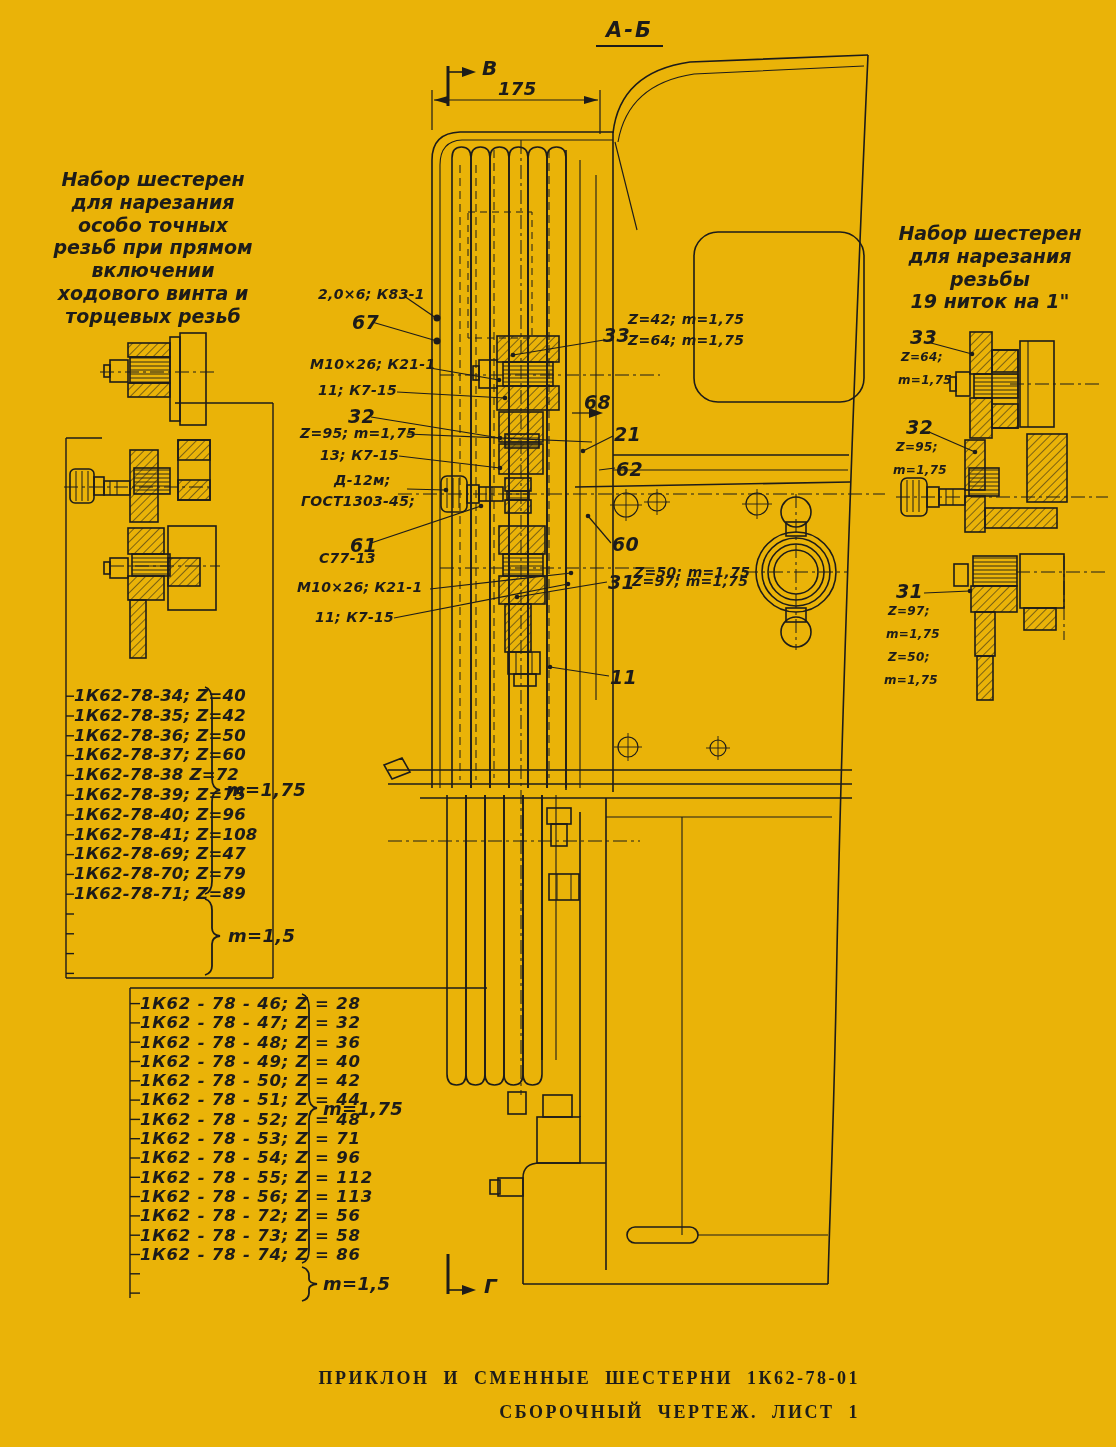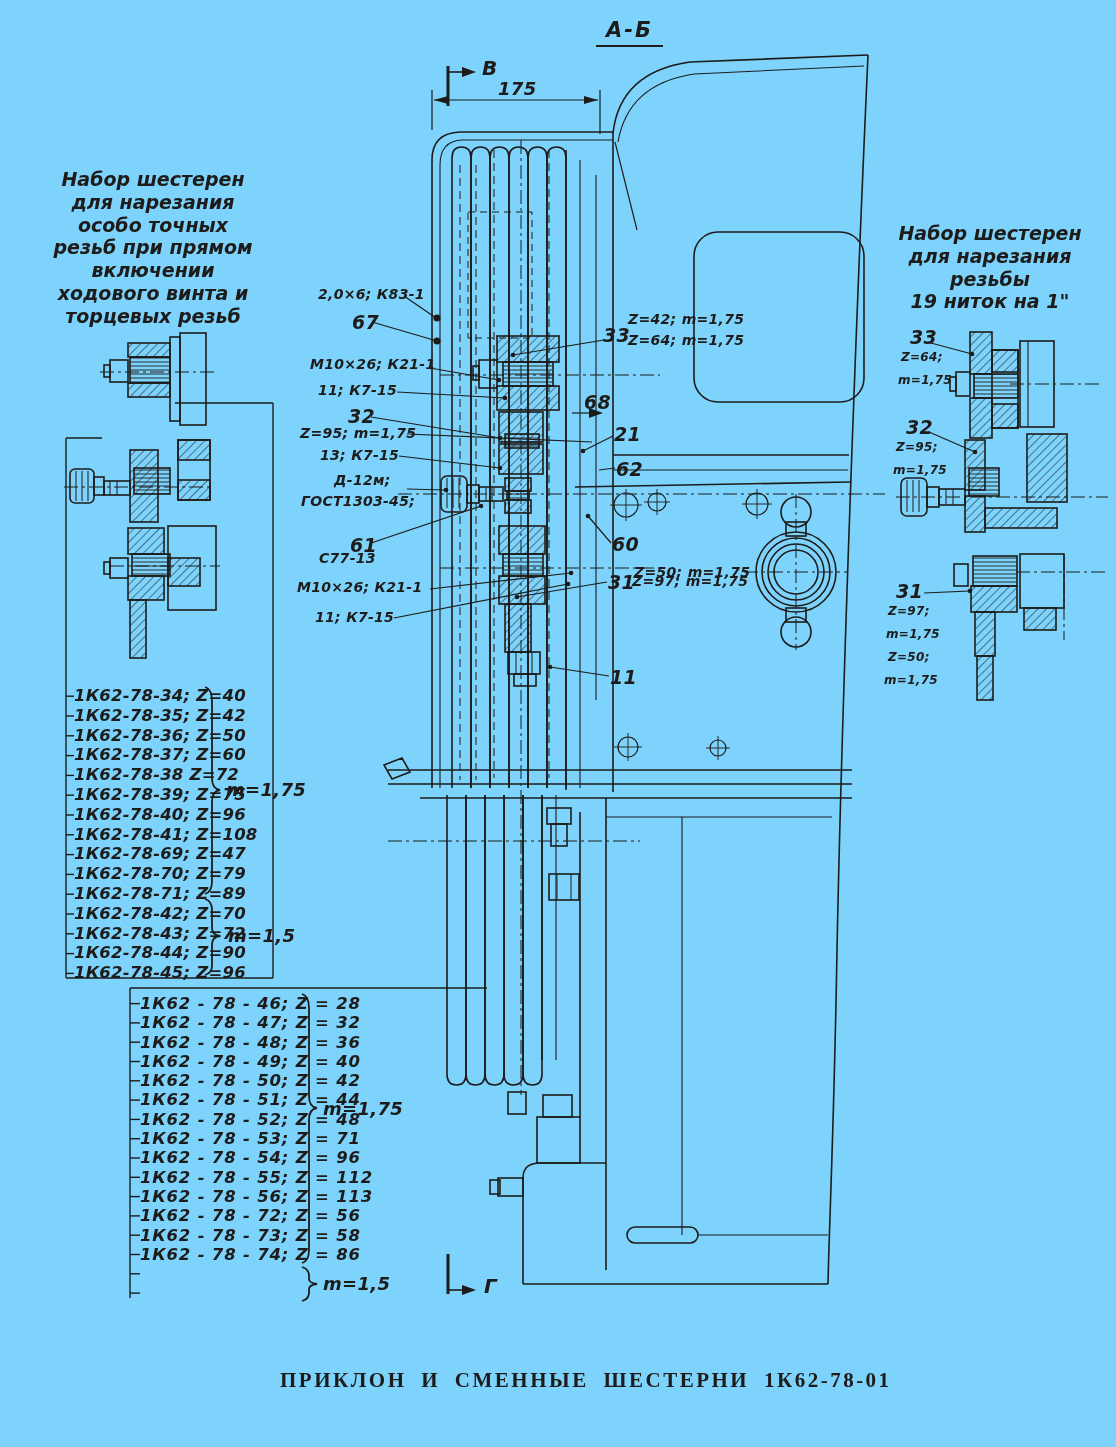--- a/index.html
+++ b/index.html
@@ -1,34 +1,34 @@
 <!DOCTYPE html>
 <html><head>
 <meta charset="utf-8">
 <style>
   html,body{margin:0;padding:0;background:#dddbd4;}
-  .page{position:relative;width:1116px;height:1447px;background:#7dd3fc;
+  .page{position:relative;width:1116px;height:1447px;background:#eab308;
         font-family:"DejaVu Sans",sans-serif;color:#1d1c1a;overflow:hidden;}
   .art{position:absolute;left:0;top:0;}
   .lbl{position:absolute;font-style:italic;font-weight:bold;font-size:14px;
        white-space:nowrap;letter-spacing:.3px;line-height:1;}
   .num{font-size:19px;}
   .sec{position:absolute;font-style:italic;font-weight:bold;font-size:21px;
        border-bottom:2.5px solid #1d1c1a;padding:0 10px 3px;letter-spacing:2px;}
   .viewlbl{font-size:20px;}
   .note{position:absolute;text-align:center;font-style:italic;font-weight:bold;
         font-size:19px;line-height:1.2;white-space:nowrap;}
   .tbl{position:absolute;}
   .trow{font-style:italic;font-weight:bold;font-size:16.5px;line-height:19.8px;
         white-space:nowrap;letter-spacing:.2px;}
   .tbl2 .trow{line-height:19.3px;letter-spacing:.8px;}
   .mlbl{font-size:18px;}
   .gdet{font-size:12px;}
   .title{position:absolute;font-family:"Liberation Serif",serif;font-weight:bold;
-         font-size:21px;letter-spacing:2.5px;word-spacing:7px;text-align:center;white-space:nowrap;}
+         font-size:18px;letter-spacing:2.5px;word-spacing:7px;text-align:right;white-space:nowrap;}
 </style>
 </head>
 <body>
 
 <div class="page">
 
 <svg class="art" width="1116" height="1447" viewBox="0 0 1116 1447">
   <defs>
     <pattern id="ht" width="6" height="6" patternUnits="userSpaceOnUse" patternTransform="rotate(45)">
       <line x1="0" y1="0" x2="0" y2="6" stroke="#1d1c1a" stroke-width="1.1"></line>
@@ -430,27 +430,20 @@
         <div class="trow">1К62-78-36; Z=50</div>
         <div class="trow">1К62-78-37; Z=60</div>
         <div class="trow">1К62-78-38  Z=72</div>
         <div class="trow">1К62-78-39; Z=75</div>
         <div class="trow">1К62-78-40; Z=96</div>
         <div class="trow">1К62-78-41; Z=108</div>
         <div class="trow">1К62-78-69; Z=47</div>
         <div class="trow">1К62-78-70; Z=79</div>
         <div class="trow">1К62-78-71; Z=89</div>
       </div>
-  <div>
-
-  <div class="trow">1К62-78-42; Z=70</div>
-        <div class="trow">1К62-78-43; Z=72</div>
-        <div class="trow">1К62-78-44; Z=90</div>
-        <div class="trow">1К62-78-45; Z=96</div>
-      </div>
 </div>
 <div class="lbl mlbl" style="left:226px;top:781px;">m=1,75</div>
 <div class="lbl mlbl" style="left:228px;top:927px;">m=1,5</div>
 
 <div class="tbl tbl2" style="left:140px;top:994px;">
   <div>
 
   <div class="trow">1К62 - 78 - 46; Z = 28</div>
         <div class="trow">1К62 - 78 - 47; Z = 32</div>
         <div class="trow">1К62 - 78 - 48; Z = 36</div>
@@ -464,14 +457,15 @@
         <div class="trow">1К62 - 78 - 56; Z = 113</div>
         <div class="trow">1К62 - 78 - 72; Z = 56</div>
         <div class="trow">1К62 - 78 - 73; Z = 58</div>
         <div class="trow">1К62 - 78 - 74; Z = 86</div>
       </div>
 </div>
 <div class="lbl mlbl" style="left:323px;top:1100px;">m=1,75</div>
 <div class="lbl mlbl" style="left:323px;top:1275px;">m=1,5</div>
 
 <div class="title" style="left:280px;top:1368px;width:580px;">ПРИКЛОН И СМЕННЫЕ ШЕСТЕРНИ 1К62-78-01</div>
+<div class="title" style="left:280px;top:1402px;width:580px;">СБОРОЧНЫЙ ЧЕРТЕЖ. ЛИСТ 1</div>
 
 </div>
 
 </body></html>

